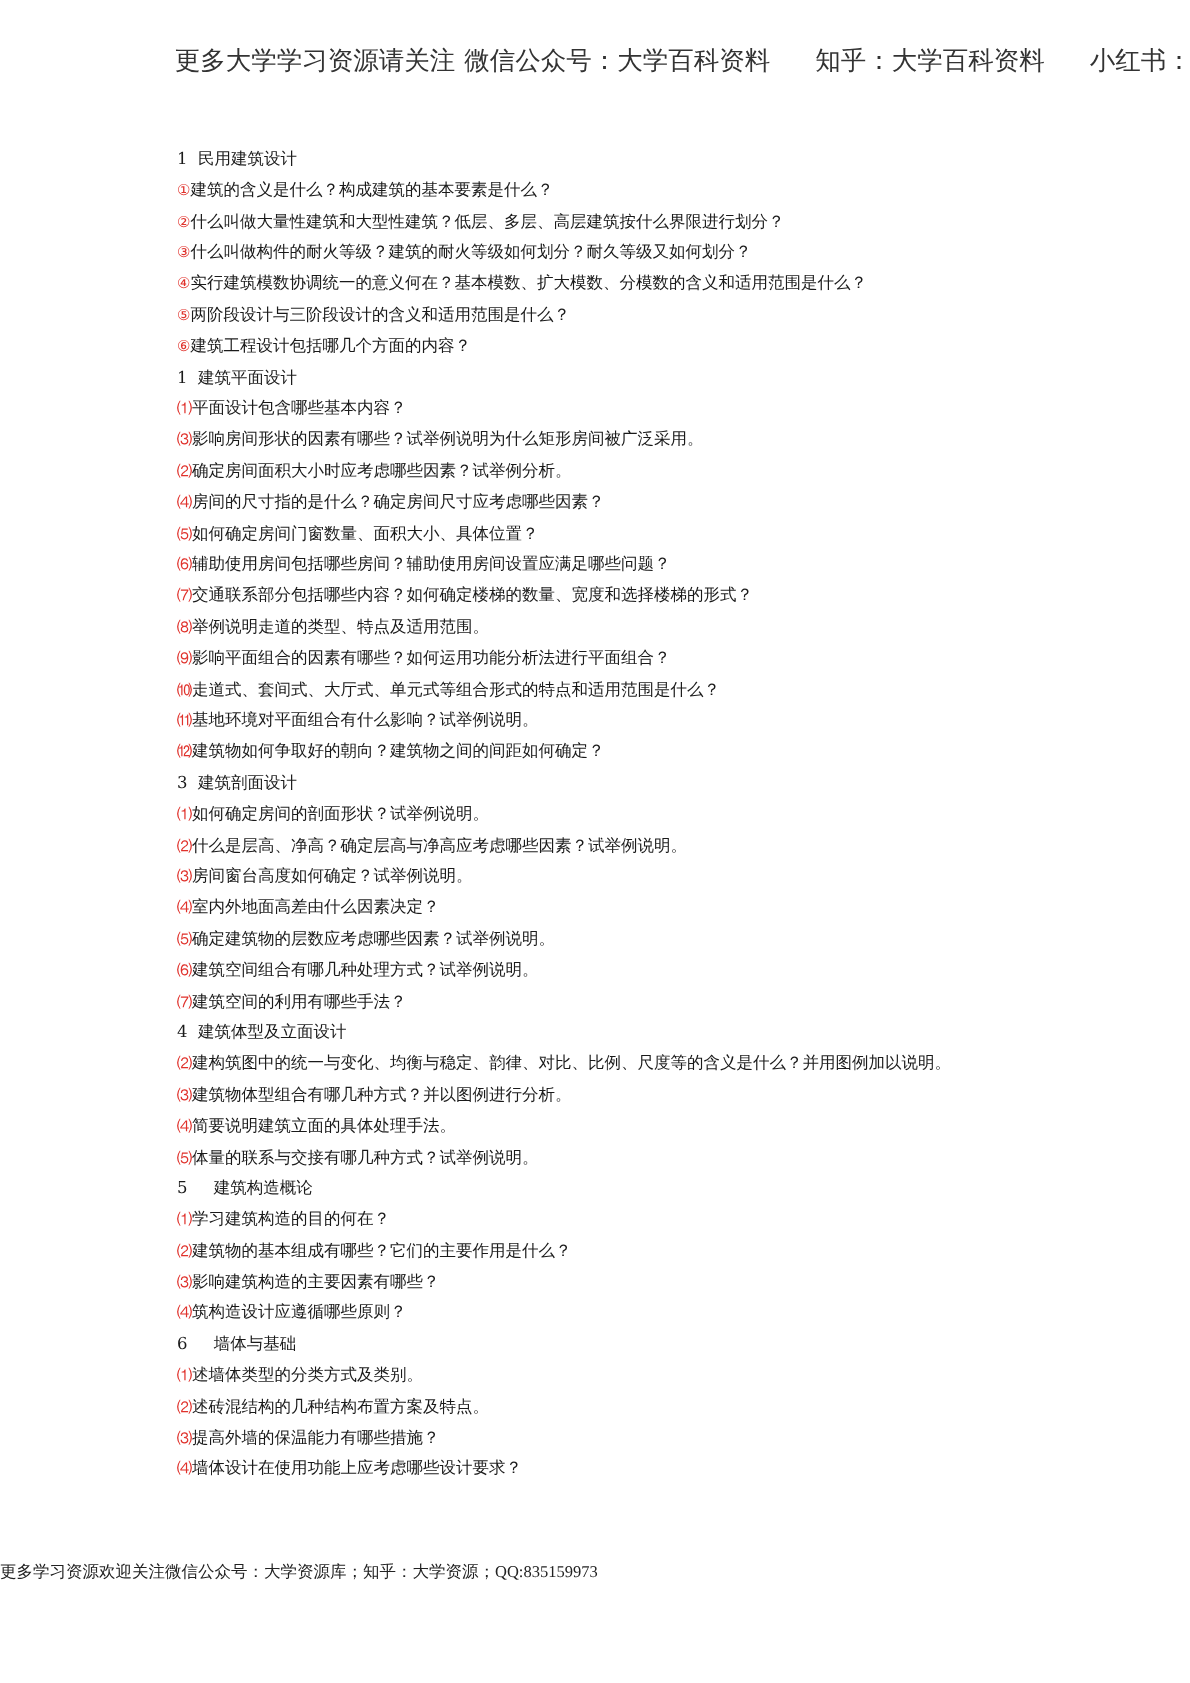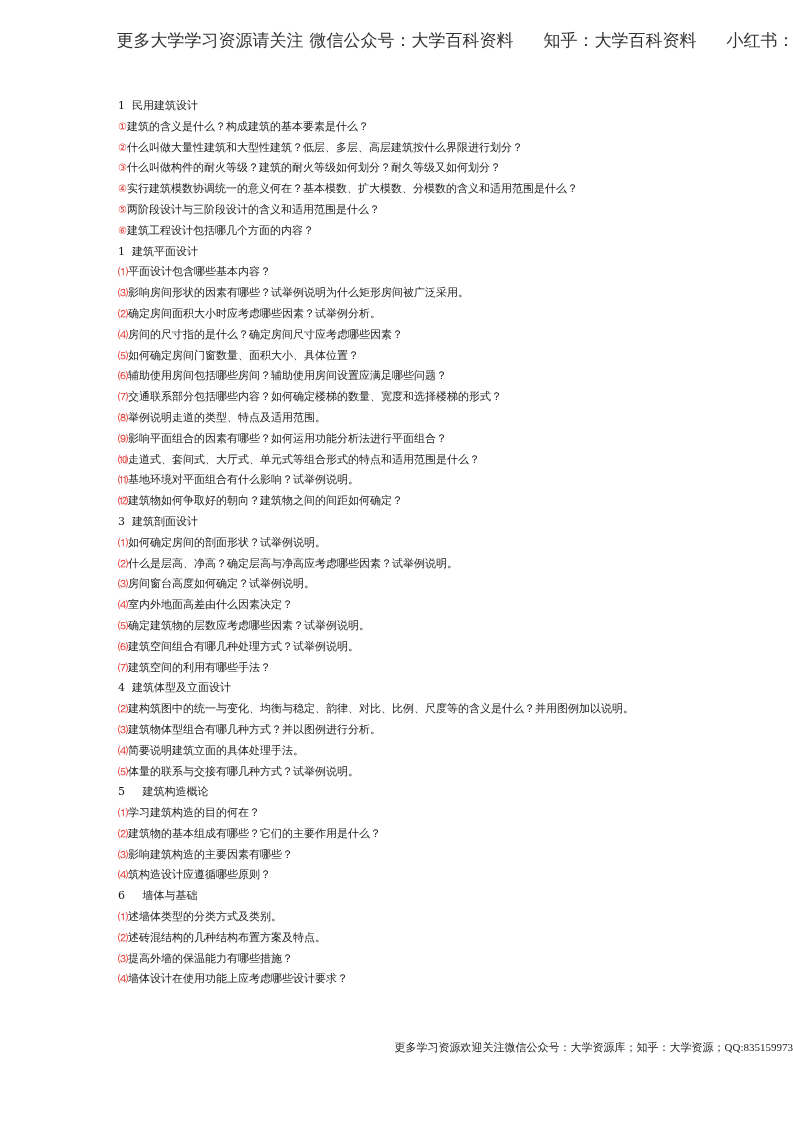--- a/index.html
+++ b/index.html
@@ -21,21 +21,21 @@
     .section-title {
       text-align: left; font-size: 11px; height: 20.8px; line-height: 20.8px;
       width: 486px; white-space: pre;
     }
     .item {
       font-size: 11px; height: 20.8px; line-height: 20.8px; white-space: nowrap;
     }
     .num { color: #e0312b; font-size: 10px; }
     .footer {
       position: absolute; left: 0; width: 793px; top: 1040px;
-      text-align: right; font-size: 11px; color: #222;
+      text-align: left; font-size: 11px; color: #222;
       font-family: "Liberation Serif", "DejaVu Serif", serif;
     }
   </style>
 </head>
 <body>
 
 <div class="top-header">
   <span class="first">更多大学学习资源请关注</span><span>微信公众号：大学百科资料</span><span>知乎：大学百科资料</span><span>小红书：大学百科资料</span>
 </div>
 

